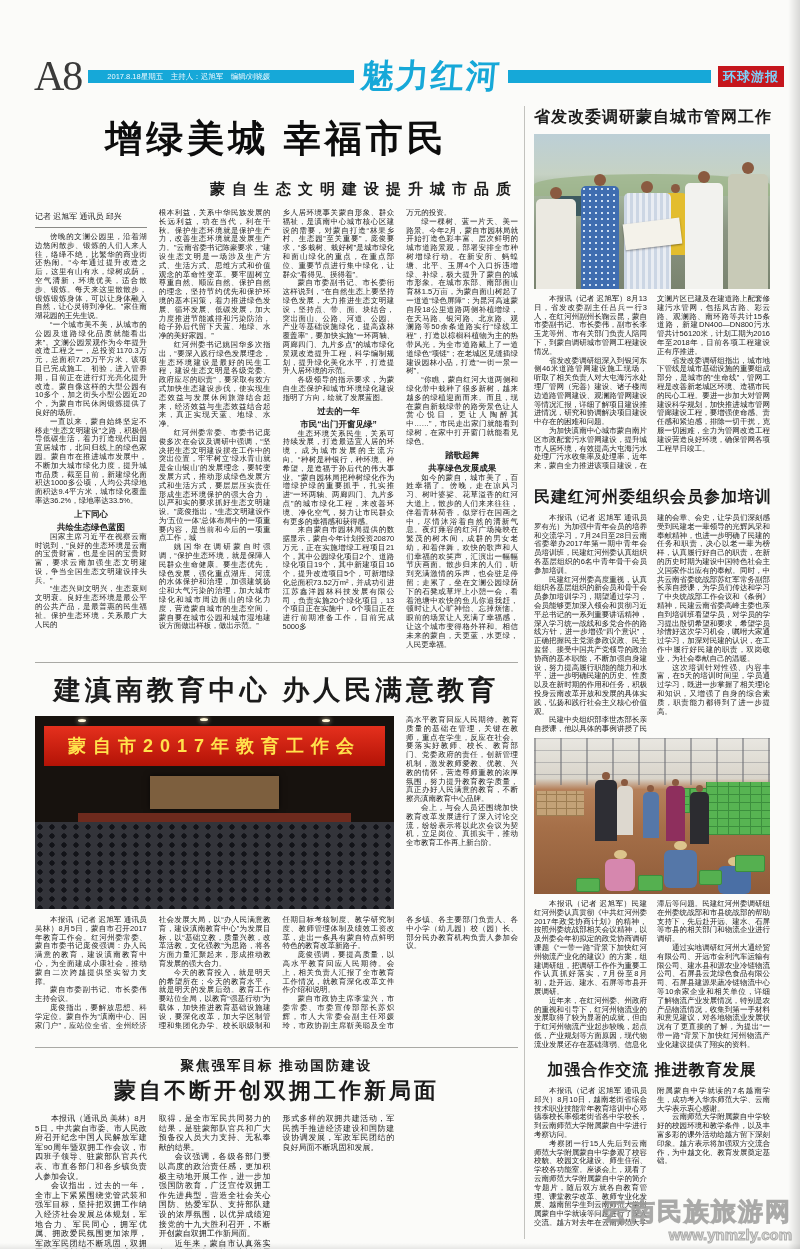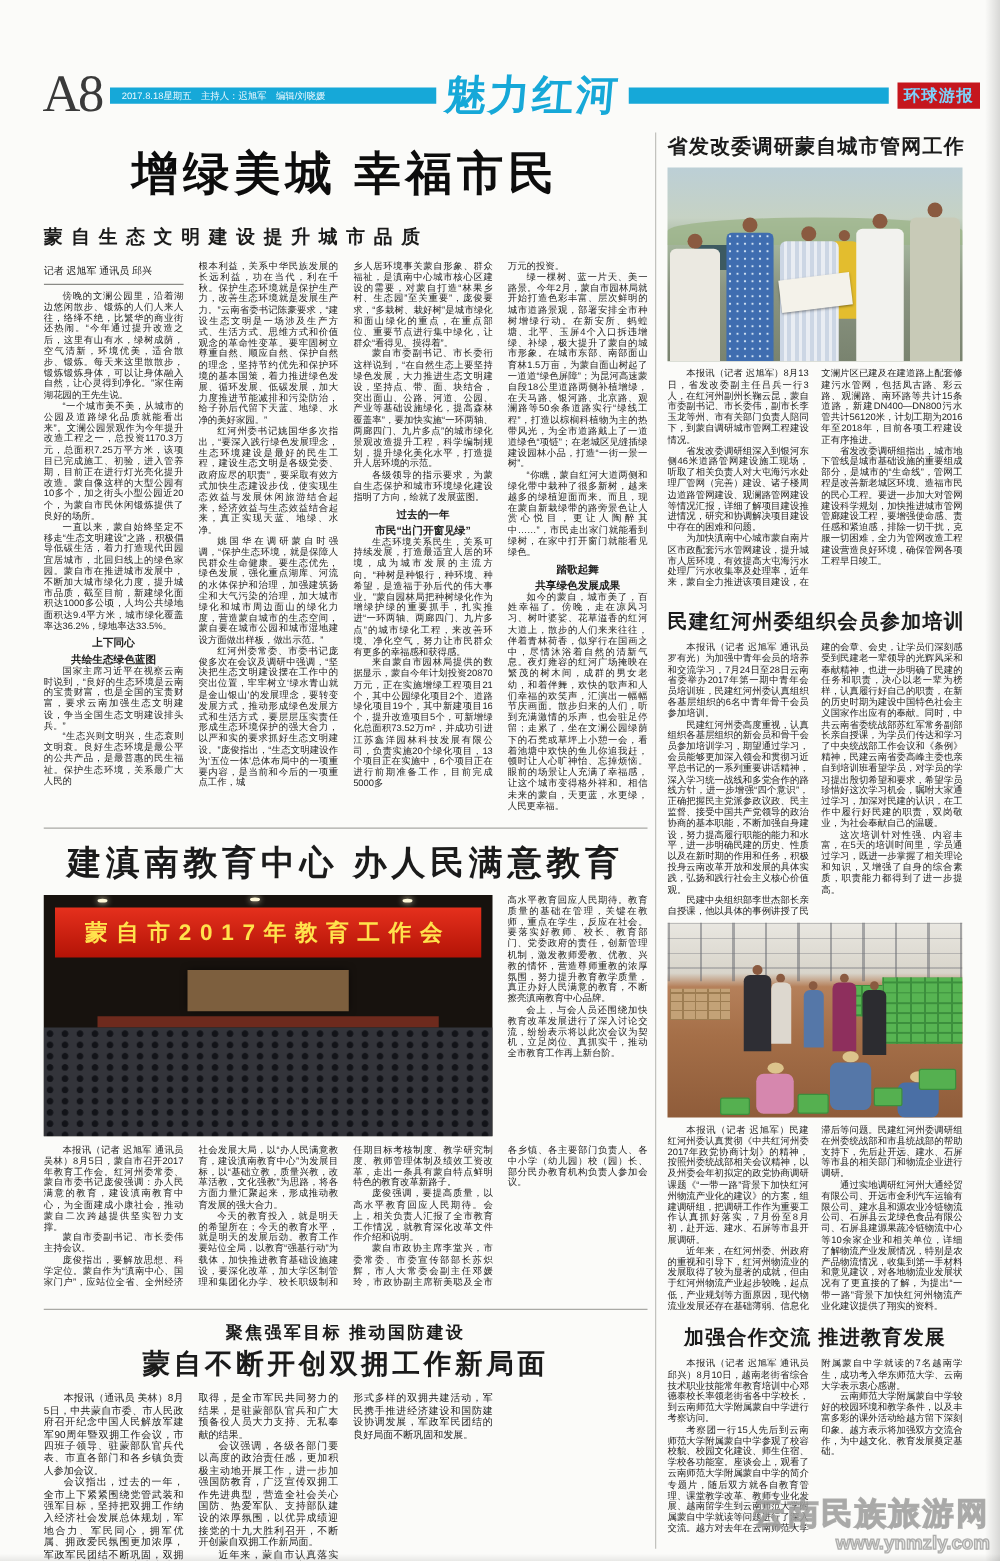--- a/index.html
+++ b/index.html
@@ -7,41 +7,41 @@
         font-family:"Liberation Sans","DejaVu Sans",sans-serif;color:#1b1b1b;overflow:hidden;}
   .scan-edge-r{position:absolute;right:0;top:0;bottom:0;width:12px;
         background:linear-gradient(90deg,rgba(0,0,0,0),rgba(0,0,0,0.14));}
   .scan-edge-b{position:absolute;left:0;right:0;bottom:0;height:6px;
         background:linear-gradient(180deg,rgba(0,0,0,0),rgba(0,0,0,0.08));}
 
   
   .masthead{position:absolute;left:34px;right:16px;top:54px;height:44px;display:flex;align-items:center;gap:7px;}
   .pageno{font-family:"Liberation Serif","DejaVu Serif",serif;font-size:42px;line-height:1;color:#3a3a3a;letter-spacing:-2px;}
   .date-strip{flex:1.15;height:13px;background:var(--cyan);color:#eef9ff;font-size:7.5px;line-height:13px;
-        padding-left:9px;white-space:nowrap;overflow:hidden;}
+        padding-left:19px;white-space:nowrap;overflow:hidden;}
   .mast-title{font-size:33px;font-weight:900;color:var(--cyan);letter-spacing:2px;transform:skewX(-5deg);white-space:nowrap;}
   .bar2{flex:0.95;height:13px;background:var(--cyan);}
   .paper-box{background:var(--red);color:#7dd3fc;font-weight:900;font-size:13px;line-height:1;
         padding:4px 5px;letter-spacing:1px;white-space:nowrap;}
 
   
   .vdivider{position:absolute;left:524px;top:106px;bottom:10px;width:1px;background:#c2c2be;}
   .left-col{position:absolute;left:35px;top:104px;width:483px;}
   .right-col{position:absolute;left:534px;top:104px;width:236px;}
   .hsep{height:1px;background:#a9a9a5;margin:9px 0;}
 
   
   .bt p{font-size:7.5px;line-height:8.8px;margin:0;text-indent:2em;text-align:justify;color:#222;}
   .bt p.cont{text-indent:0;}
   .bt p.colhead{text-indent:0;text-align:center;font-weight:700;font-size:8.5px;line-height:10.5px;margin:3px 0 0;}
   .fs8 p{font-size:8px;line-height:9.6px;}
 
   
   .eco-headline{font-size:37px;font-weight:900;text-align:center;letter-spacing:4px;margin:10px 0 16px;color:#0d0d0d;}
-  .eco-subhead{font-size:15px;font-weight:700;text-align:left;letter-spacing:7px;margin:0 0 10px;}
+  .eco-subhead{font-size:15px;font-weight:700;text-align:right;letter-spacing:7px;margin:0 0 10px;}
   .eco-cols{display:flex;gap:12px;height:444px;overflow:hidden;}
   .eco-col{width:112px;overflow:hidden;}
   .eco-byline{font-size:8px;color:#222;border-bottom:1px solid #8a8a86;padding:2px 0 5px;margin-bottom:5px;}
 
   
   .photo{position:relative;overflow:hidden;}
   .person{position:absolute;display:flex;flex-direction:column;align-items:center;}
   .head{width:12px;height:12px;border-radius:50%;background:#8a5a40;}
   .torso{width:100%;border-radius:5px 5px 0 0;flex:1;}
 
@@ -132,22 +132,22 @@
               <p>一直以来，蒙自始终坚定不移走“生态文明建设”之路，积极倡导低碳生活，着力打造现代田园宜居城市，北回归线上的绿色家园。蒙自市在推进城市发展中，不断加大城市绿化力度，提升城市品质，截至目前，新建绿化面积达1000多公顷，人均公共绿地面积达9.4平方米，城市绿化覆盖率达36.2%，绿地率达33.5%。</p>
               <p class="colhead">上下同心</p>
               <p class="colhead">共绘生态绿色蓝图</p>
               <p>国家主席习近平在视察云南时说到，“良好的生态环境是云南的宝贵财富，也是全国的宝贵财富，要求云南加强生态文明建设，争当全国生态文明建设排头兵。”</p>
               <p>“生态兴则文明兴，生态衰则文明衰。良好生态环境是最公平的公共产品，是最普惠的民生福祉。保护生态环境，关系最广大人民的</p>
             </div>
         </div>
         <div class="eco-col">
             <p class="cont">根本利益，关系中华民族发展的长远利益，功在当代，利在千秋。保护生态环境就是保护生产力，改善生态环境就是发展生产力。”云南省委书记陈豪要求，“建设生态文明是一场涉及生产方式、生活方式、思维方式和价值观念的革命性变革。要牢固树立尊重自然、顺应自然、保护自然的理念，坚持节约优先和保护环境的基本国策，着力推进绿色发展、循环发展、低碳发展，加大力度推进节能减排和污染防治，给子孙后代留下天蓝、地绿、水净的美好家园。”</p>
             <p>红河州委书记姚国华多次指出，“要深入践行绿色发展理念，生态环境建设是最好的民生工程，建设生态文明是各级党委、政府应尽的职责”，要采取有效方式加快生态建设步伐，使实现生态效益与发展休闲旅游结合起来，经济效益与生态效益结合起来，真正实现天蓝、地绿、水净。</p>
+            <p>红河州委常委、市委书记庞俊多次在会议及调研中强调，“坚决把生态文明建设摆在工作中的突出位置，牢牢树立‘绿水青山就是金山银山’的发展理念，要转变发展方式，推动形成绿色发展方式和生活方式，要层层压实责任形成生态环境保护的强大合力，以严和实的要求抓好生态文明建设。”庞俊指出，“生态文明建设作为‘五位一体’总体布局中的一项重要内容，是当前和今后的一项重点工作，城</p>
             <p>姚国华在调研蒙自时强调，“保护生态环境，就是保障人民群众生命健康。要生态优先，绿色发展，强化重点湖库、河流的水体保护和治理，加强建筑扬尘和大气污染的治理，加大城市绿化和城市周边面山的绿化力度，营造蒙自城市的生态空间，蒙自要在城市公园和城市湿地建设方面做出样板，做出示范。”</p>
-            <p>红河州委常委、市委书记庞俊多次在会议及调研中强调，“坚决把生态文明建设摆在工作中的突出位置，牢牢树立‘绿水青山就是金山银山’的发展理念，要转变发展方式，推动形成绿色发展方式和生活方式，要层层压实责任形成生态环境保护的强大合力，以严和实的要求抓好生态文明建设。”庞俊指出，“生态文明建设作为‘五位一体’总体布局中的一项重要内容，是当前和今后的一项重点工作，城</p>
           </div>
         <div class="eco-col">
             <p class="cont">乡人居环境事关蒙自形象、群众福祉，是滇南中心城市核心区建设的需要，对蒙自打造“林果乡村、生态园”至关重要”，庞俊要求，“多栽树、栽好树”是城市绿化和面山绿化的重点，在重点部位、重要节点进行集中绿化，让群众“看得见、摸得着”。</p>
             <p>蒙自市委副书记、市长委衎这样说到，“在自然生态上要坚持绿色发展，大力推进生态文明建设，坚持点、带、面、块结合，突出面山、公路、河道、公园、产业等基础设施绿化，提高森林覆盖率”，要加快实施“一环两轴、两廊四门、九片多点”的城市绿化景观改造提升工程，科学编制规划，提升绿化美化水平，打造提升人居环境的示范。</p>
             <p>各级领导的指示要求，为蒙自生态保护和城市环境绿化建设指明了方向，绘就了发展蓝图。</p>
             <p class="colhead">过去的一年</p>
             <p class="colhead">市民“出门开窗见绿”</p>
             <p>生态环境关系民生，关系可持续发展，打造最适宜人居的环境，成为城市发展的主流方向。“种树是种银行，种环境、种希望，是造福于孙后代的伟大事业。”蒙自园林局把种树绿化作为增绿护绿的重要抓手，扎实推进“一环两轴、两廊四门、九片多点”的城市绿化工程，来改善环境、净化空气，努力让市民群众有更多的幸福感和获得感。</p>
             <p>来自蒙自市园林局提供的数据显示，蒙自今年计划投资20870万元，正在实施增绿工程项目21个，其中公园绿化项目2个、道路绿化项目19个，其中新建项目16个，提升改造项目5个，可新增绿化总面积73.52万m²，并成功引进江苏鑫洋园林科技发展有限公司，负责实施20个绿化项目，13个项目正在实施中，6个项目正在进行前期准备工作，目前完成5000多</p>
           </div>

